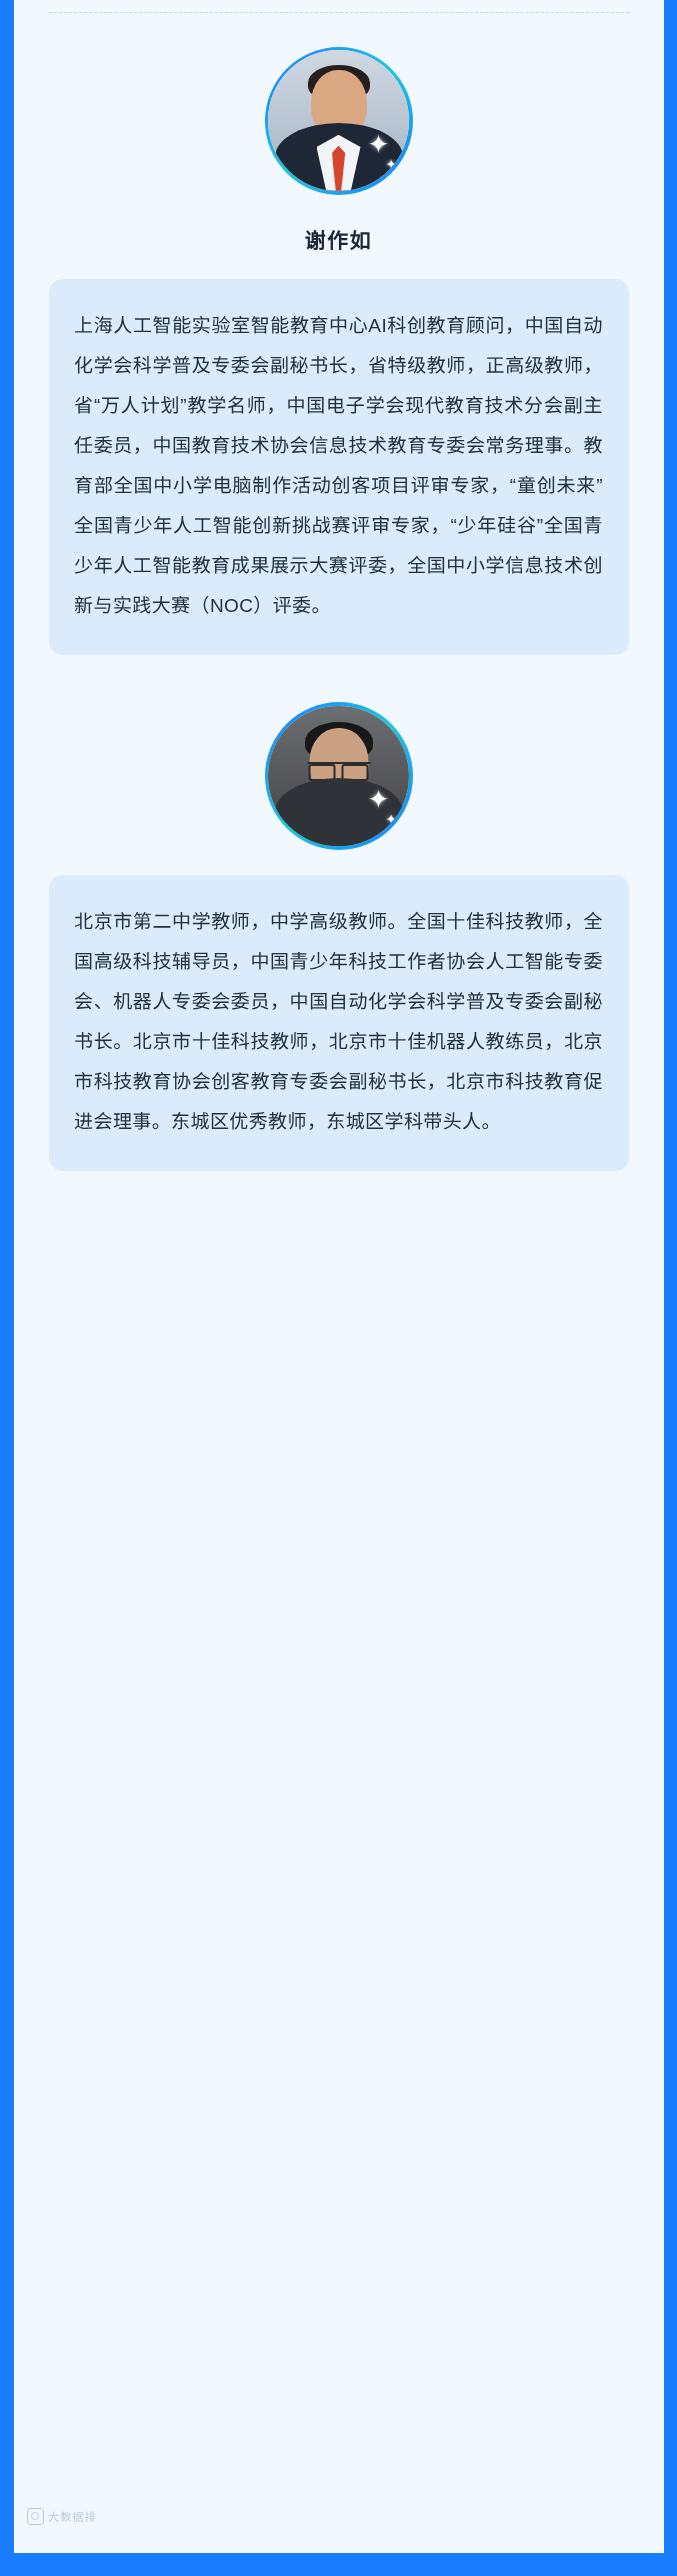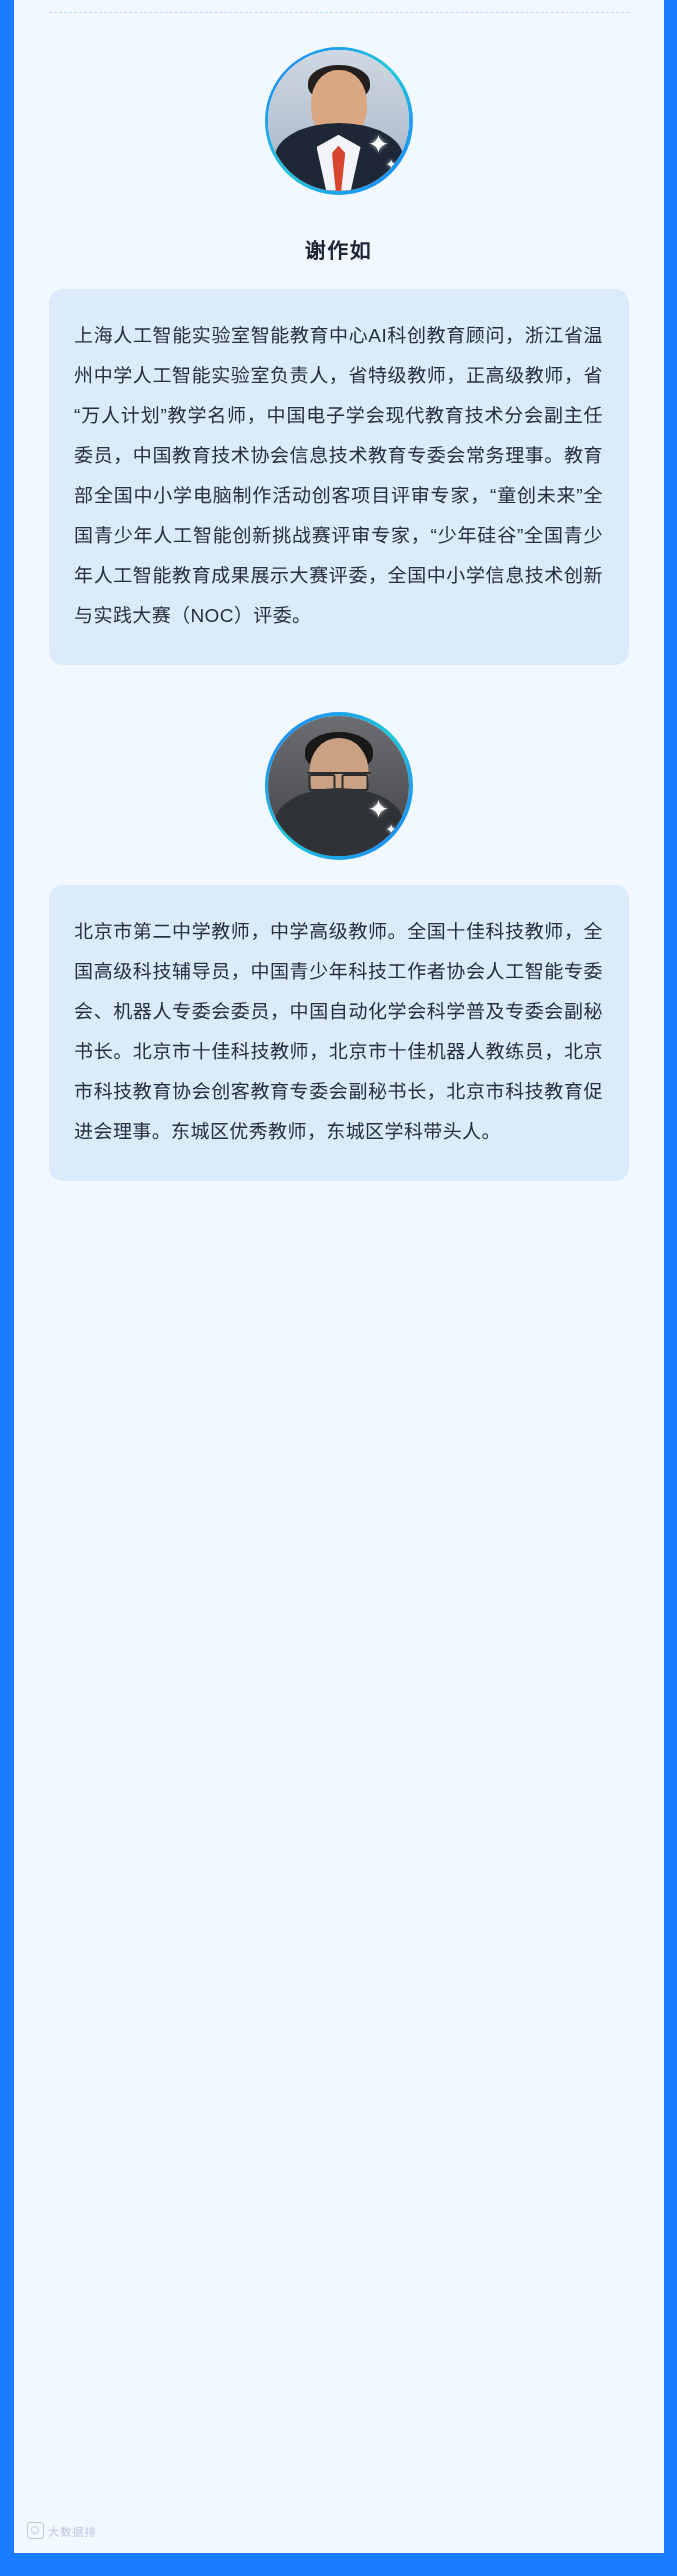--- a/index.html
+++ b/index.html
@@ -159,21 +159,21 @@
     pointer-events: none;
   }
   .sparkle.s1 { right: 19.6px; bottom: 33px; font-size: 25.6px; }
   .sparkle.s2 { right: 12px; bottom: 19.6px; font-size: 13.5px; }
 
   .name {
     text-align: center;
     font-size: 21px;
     font-weight: bold;
     color: #1b2736;
-    margin-top: 39px;
+    margin-top: 29px;
     letter-spacing: 1.5px;
   }
 
   .bio {
     margin: 25.6px 35px 0 35px;
     background: #dcebfb;
     border-radius: 13.5px;
     padding: 27px 25.6px 29px 25.6px;
     box-sizing: border-box;
   }
@@ -189,21 +189,21 @@
 
   .spacer { height: 25.6px; }
 
   .footer {
     position: absolute;
     left: 0;
     bottom: 0;
     width: 100%;
     height: 45px;
     display: flex;
-    align-items: center;
+    align-items: flex-start;
     padding-left: 13.5px;
     box-sizing: border-box;
   }
   .watermark {
     display: flex;
     align-items: center;
     gap: 4.5px;
     opacity: .55;
   }
   .wm-mark {
@@ -249,21 +249,21 @@
               <div class="shirt"></div>
               <div class="tie"></div>
             </div>
             <span class="sparkle s1">✦</span>
             <span class="sparkle s2">✦</span>
           </div>
         </div>
       </div>
       <div class="name">谢作如</div>
       <div class="bio">
-        <p>上海人工智能实验室智能教育中心AI科创教育顾问，浙江省温州中学人工智能实验室负责人，省特级教师，正高级教师，省“万人计划”教学名师，中国电子学会现代教育技术分会副主任委员，中国教育技术协会信息技术教育专委会常务理事。教育部全国中小学电脑制作活动创客项目评审专家，“童创未来”全国青少年人工智能创新挑战赛评审专家，“少年硅谷”全国青少年人工智能教育成果展示大赛评委，全国中小学信息技术创新与实践大赛（NOC）评委。</p>
+        <p>上海人工智能实验室智能教育中心AI科创教育顾问，中国自动化学会科学普及专委会副秘书长，省特级教师，正高级教师，省“万人计划”教学名师，中国电子学会现代教育技术分会副主任委员，中国教育技术协会信息技术教育专委会常务理事。教育部全国中小学电脑制作活动创客项目评审专家，“童创未来”全国青少年人工智能创新挑战赛评审专家，“少年硅谷”全国青少年人工智能教育成果展示大赛评委，全国中小学信息技术创新与实践大赛（NOC）评委。</p>
       </div>
     </div>
 
     <div class="spacer"></div>
 
     <div class="person">
       <div class="avatar-wrap">
         <div class="avatar">
           <div class="avatar-inner">
             <div class="photo b">

